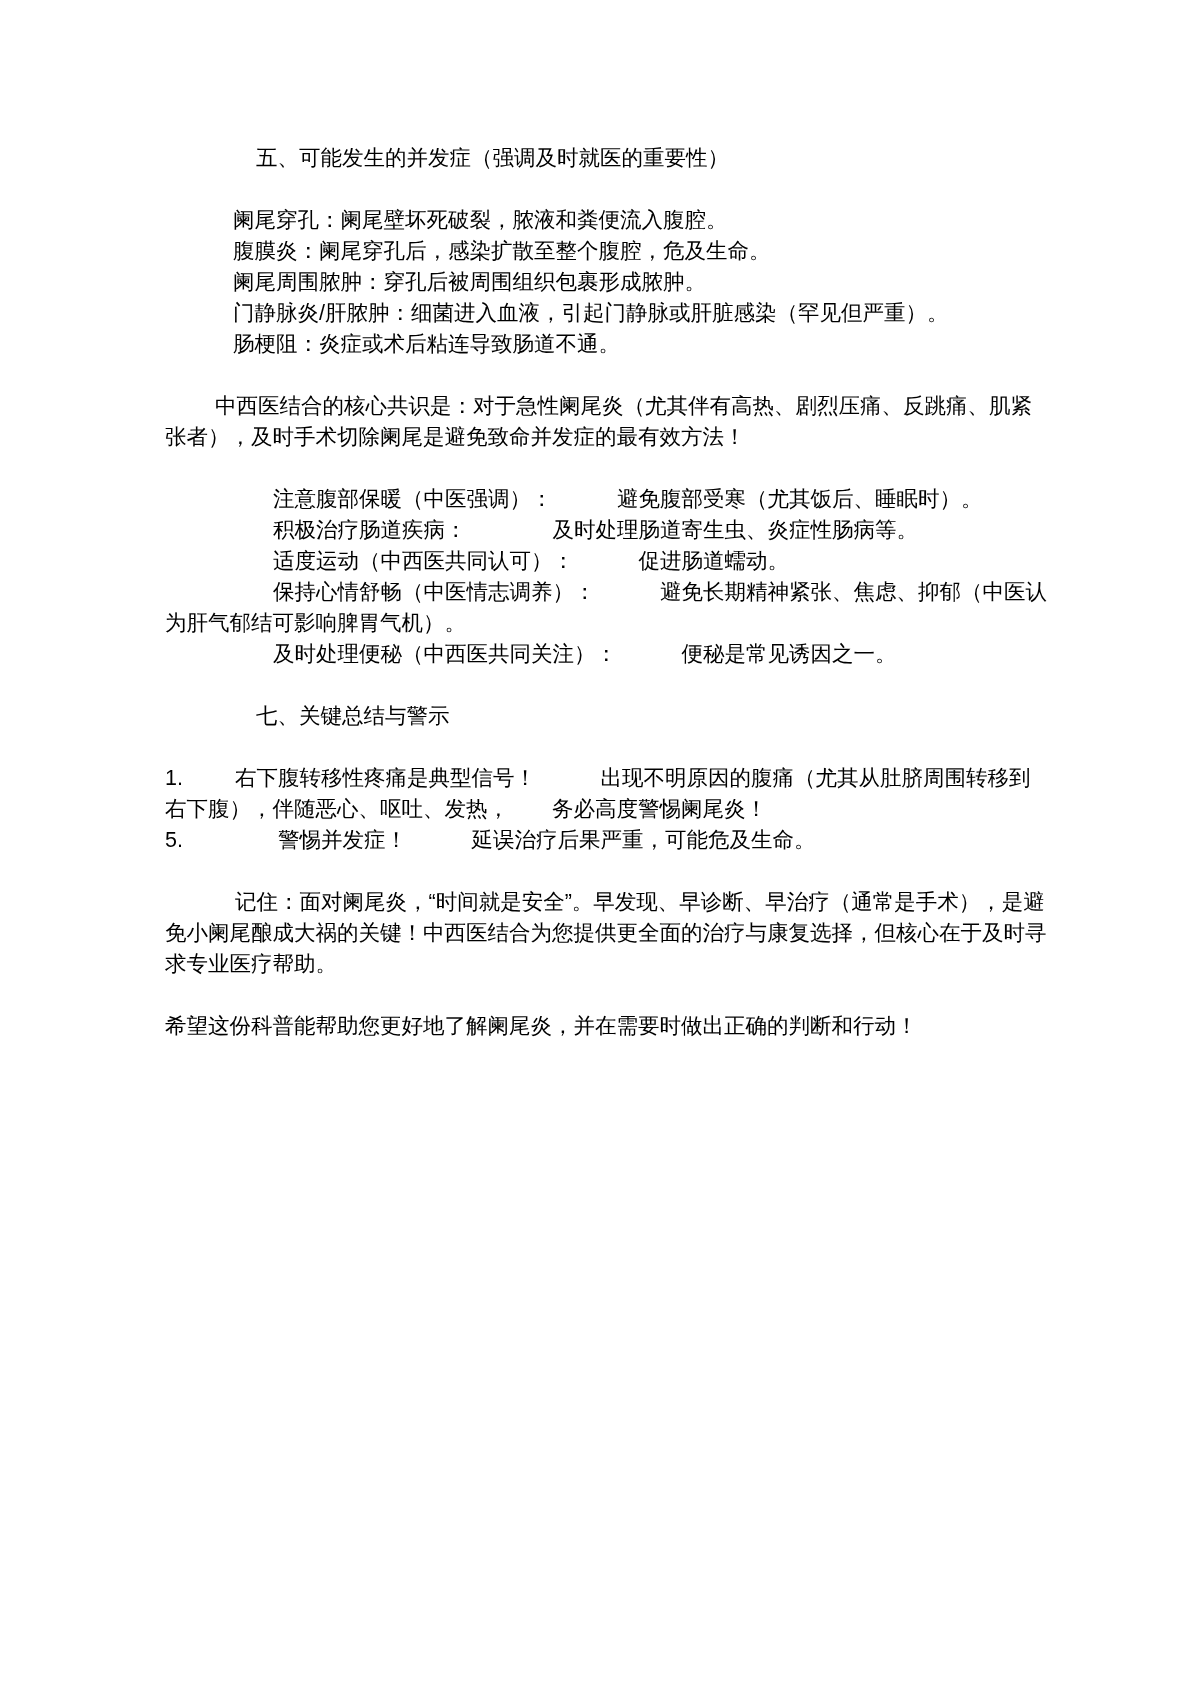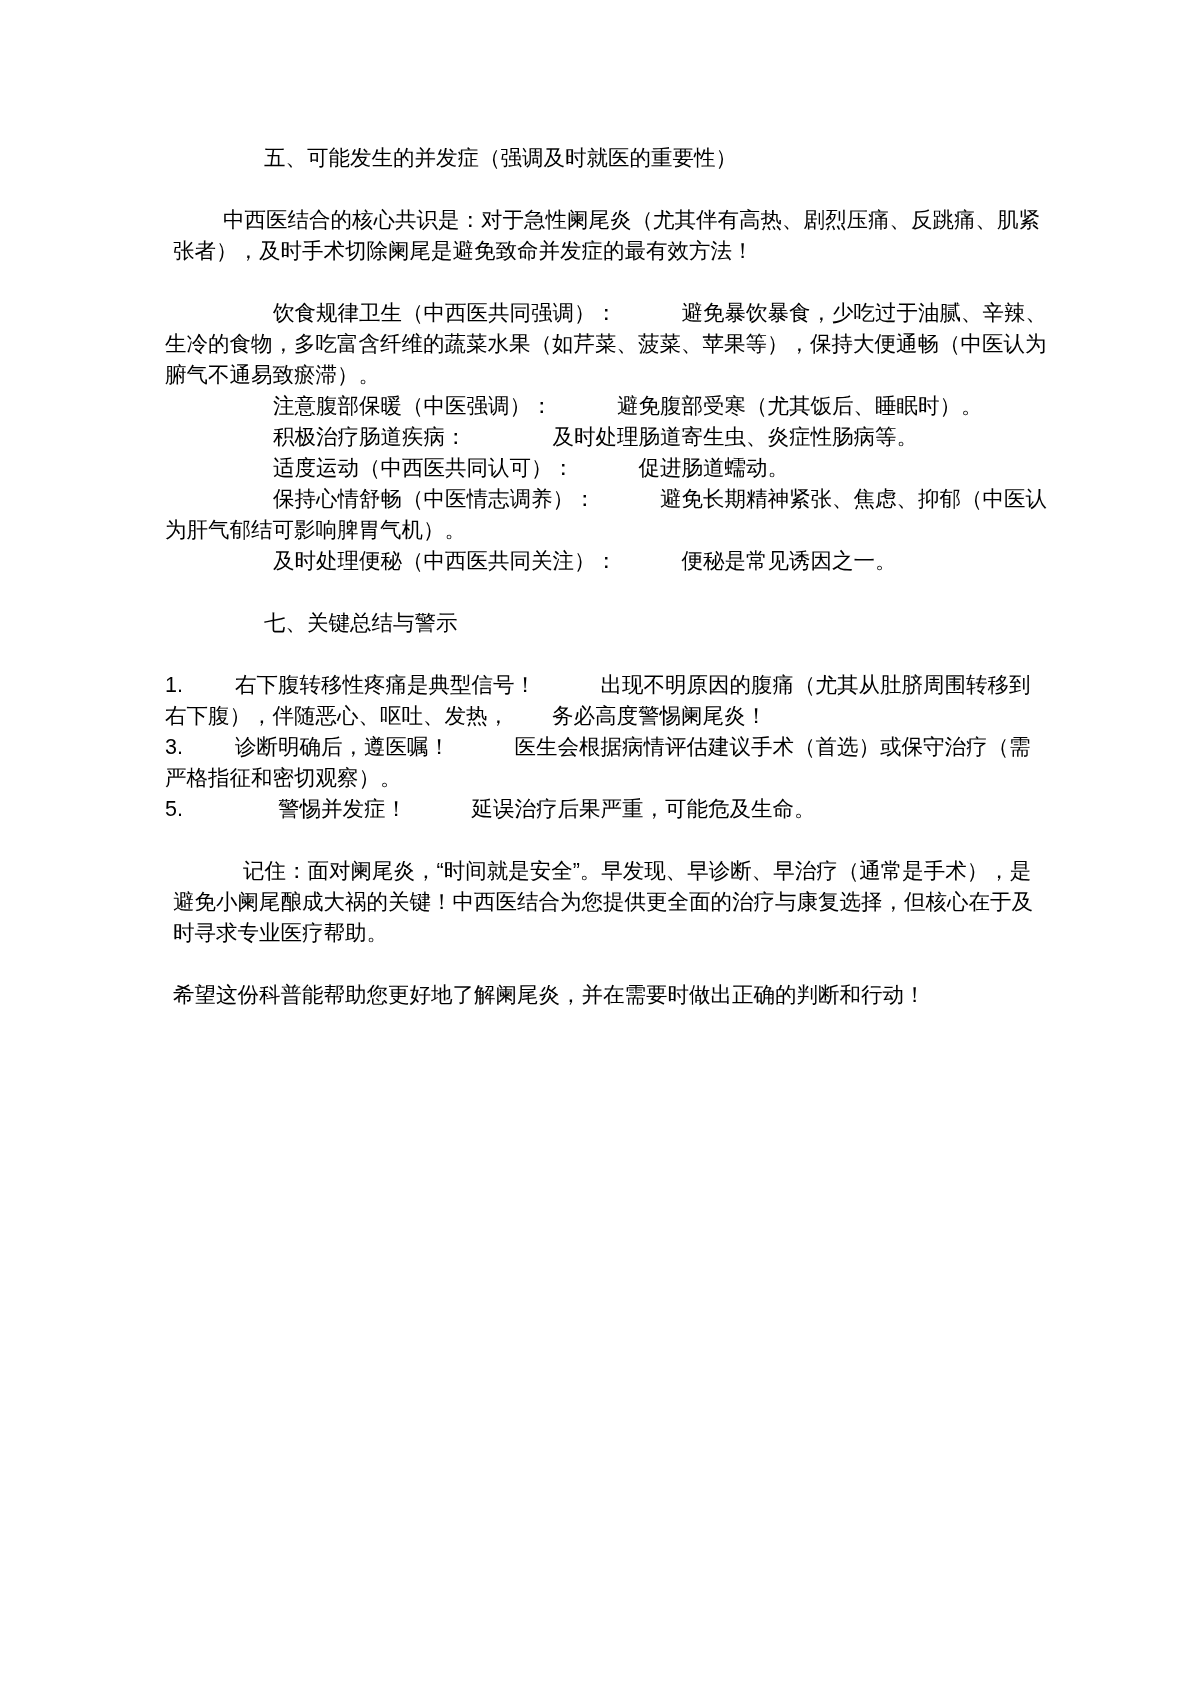--- a/index.html
+++ b/index.html
@@ -9,21 +9,21 @@
     background:#ffffff;
     font-family:"Liberation Sans","DejaVu Sans",sans-serif;
     color:#000000;
   }
   .doc{
     box-sizing:border-box;
     width:1190px;
     padding:143px 142px 40px 165px;
   }
   .doc p{
-    margin:0 0 31px 8px;
+    margin:0 0 31px 0;
     font-size:21.5px;
     line-height:31px;
     color:#000000;
     word-break:break-all;
     overflow-wrap:anywhere;
   }
   .doc .tight p{margin:0;}
   .doc .block{margin:0 0 31px 0;}
   .heading{text-indent:91px;}
   .complication{text-indent:68px;}
@@ -36,38 +36,43 @@
     text-indent:0;
   }
 </style>
 </head>
 <body>
 
 <div class="doc">
 
   <p class="heading">五、可能发生的并发症（强调及时就医的重要性）</p>
 
+  <div class="block tight">
+    <p class="complication">阑尾穿孔：阑尾壁坏死破裂，脓液和粪便流入腹腔。</p>
+    <p class="complication">腹膜炎：阑尾穿孔后，感染扩散至整个腹腔，危及生命。</p>
+    <p class="complication">阑尾周围脓肿：穿孔后被周围组织包裹形成脓肿。</p>
+    <p class="complication">门静脉炎/肝脓肿：细菌进入血液，引起门静脉或肝脏感染（罕见但严重）。</p>
+    <p class="complication">肠梗阻：炎症或术后粘连导致肠道不通。</p>
+  </div>
 
   <p class="indent-consensus">中西医结合的核心共识是：对于急性阑尾炎（尤其伴有高热、剧烈压痛、反跳痛、肌紧张者），及时手术切除阑尾是避免致命并发症的最有效方法！</p>
 
 
   <div class="block tight">
-    <p class="prevention-item">饮食规律卫生（中西医共同强调）：　　　避免暴饮暴食，少吃过于油腻、辛辣、生冷的食物，多吃富含纤维的蔬菜水果（如芹菜、菠菜、苹果等），保持大便通畅（中医认为腑气不通易致瘀滞）。</p>
     <p class="prevention-item">注意腹部保暖（中医强调）：　　　避免腹部受寒（尤其饭后、睡眠时）。</p>
     <p class="prevention-item">积极治疗肠道疾病：　　　　及时处理肠道寄生虫、炎症性肠病等。</p>
     <p class="prevention-item">适度运动（中西医共同认可）：　　　促进肠道蠕动。</p>
     <p class="prevention-item">保持心情舒畅（中医情志调养）：　　　避免长期精神紧张、焦虑、抑郁（中医认为肝气郁结可影响脾胃气机）。</p>
     <p class="prevention-item">及时处理便秘（中西医共同关注）：　　　便秘是常见诱因之一。</p>
   </div>
 
   <p class="heading">七、关键总结与警示</p>
 
   <div class="block tight">
     <p class="num-item"><span class="num">1.</span><span>右下腹转移性疼痛是典型信号！　　　出现不明原因的腹痛（尤其从肚脐周围转移到右下腹），伴随恶心、呕吐、发热，　　务必高度警惕阑尾炎！</span></p>
-    <p class="num-item"><span class="num">3.</span><span>诊断明确后，遵医嘱！　　　医生会根据病情评估建议手术（首选）或保守治疗（需严格指征和密切观察）。</span></p>
     <p class="num-item"><span class="num">5.</span><span>　　警惕并发症！　　　延误治疗后果严重，可能危及生命。</span></p>
   </div>
 
   <p class="remember">记住：面对阑尾炎，“时间就是安全”。早发现、早诊断、早治疗（通常是手术），是避免小阑尾酿成大祸的关键！中西医结合为您提供更全面的治疗与康复选择，但核心在于及时寻求专业医疗帮助。</p>
 
   <p>希望这份科普能帮助您更好地了解阑尾炎，并在需要时做出正确的判断和行动！</p>
 
 </div>
 
 </body></html>

